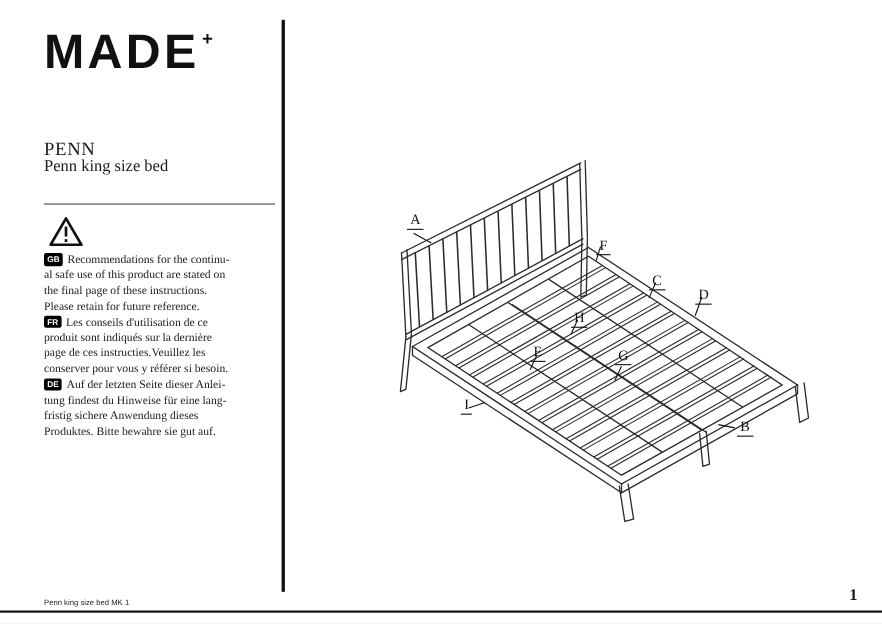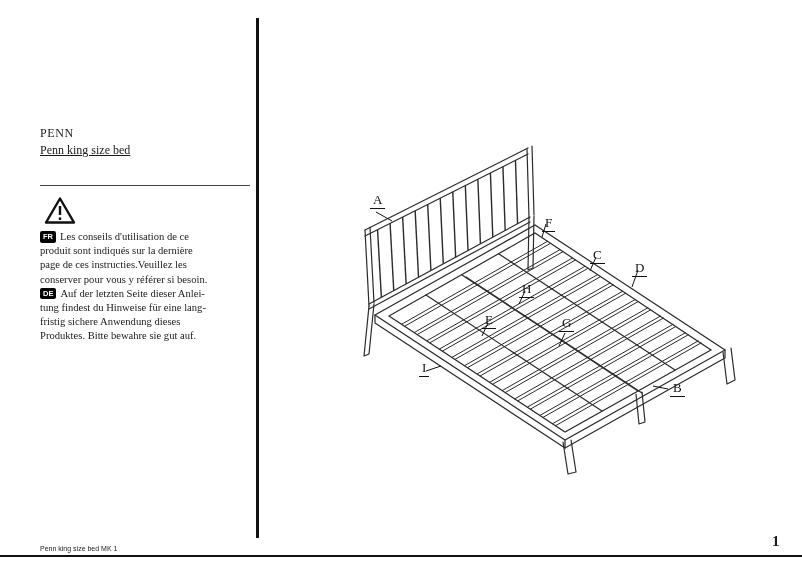--- a/index.html
+++ b/index.html
@@ -3,23 +3,23 @@
 <meta charset="utf-8">
 <style>
   html,body{margin:0;padding:0;background:#e8e8e8;}
   .page{position:relative;width:802px;height:567px;background:#ffffff;overflow:hidden;
         font-family:"Liberation Serif",serif;color:#1a1a1a;}
 
   
   .logo{position:absolute;left:40px;top:26px;font-family:"Liberation Sans",sans-serif;
         font-weight:bold;font-size:44px;letter-spacing:3px;color:#111;line-height:1;}
   .logo .plus{font-size:17px;font-weight:bold;vertical-align:top;position:relative;top:1px;left:2px;}
-  .product-name{position:absolute;left:40px;top:126px;margin:0;font-size:12px;font-weight:normal;
+  .product-name{position:absolute;left:40px;top:126px;margin:0;font-size:17px;font-weight:normal;
         letter-spacing:0.6px;}
-  .product-subtitle{position:absolute;left:40px;top:143px;margin:0;font-size:12px;font-weight:normal;text-decoration:underline;}
+  .product-subtitle{position:absolute;left:40px;top:143px;margin:0;font-size:15px;font-weight:normal;}
   .sidebar-rule{position:absolute;left:40px;top:185px;width:210px;height:0;border:none;
         border-top:1px solid #444;margin:0;}
   .warning{position:absolute;left:44px;top:196px;width:32px;height:29px;}
   .notices{position:absolute;left:40px;top:230px;width:213px;}
   .notice{margin:0;font-size:10.6px;line-height:14.2px;}
   .ntext{white-space:pre-line;}
   .badge{display:inline-block;background:#000;color:#fff;font-family:"Liberation Sans",sans-serif;
         font-weight:bold;font-size:7.5px;line-height:1;padding:2px 3px;border-radius:2px;
         margin-right:4px;position:relative;top:-1px;}
 
@@ -38,35 +38,42 @@
   .docref{position:absolute;left:40px;top:545px;font-family:"Liberation Sans",sans-serif;
         font-size:7px;color:#222;}
   .pagenum{position:absolute;left:772px;top:533px;font-size:15px;font-weight:bold;}
   .bottomline{position:absolute;left:0;top:555px;width:802px;height:2px;background:#111;}
 </style>
 </head>
 <body>
 
 <div class="page">
 
+  <div class="logo">
+    <span>MADE</span><span class="plus">+</span>
+  </div>
 
   <h1 class="product-name">PENN</h1>
   <h2 class="product-subtitle">Penn king size bed</h2>
 
   <hr class="sidebar-rule">
 
   <div class="warning">
     <svg width="32" height="29" viewBox="0 0 32 29">
       <path d="M16 2.5 L30 26.5 L2 26.5 Z" fill="none" stroke="#111" stroke-width="2.4" stroke-linejoin="round"></path>
       <rect x="14.8" y="10" width="2.4" height="9" fill="#111"></rect>
       <rect x="14.8" y="21.4" width="2.4" height="2.6" fill="#111"></rect>
     </svg>
   </div>
 
   <div class="notices">
+    <p class="notice"><span class="badge">GB</span><span class="ntext">Recommendations for the continu-
+al safe use of this product are stated on
+the final page of these instructions.
+Please retain for future reference.</span></p>
     <p class="notice"><span class="badge">FR</span><span class="ntext">Les conseils d'utilisation de ce
 produit sont indiqués sur la dernière
 page de ces instructies.Veuillez les
 conserver pour vous y référer si besoin.</span></p>
     <p class="notice"><span class="badge">DE</span><span class="ntext">Auf der letzten Seite dieser Anlei-
 tung findest du Hinweise für eine lang-
 fristig sichere Anwendung dieses
 Produktes. Bitte bewahre sie gut auf.</span></p>
   </div>
 

